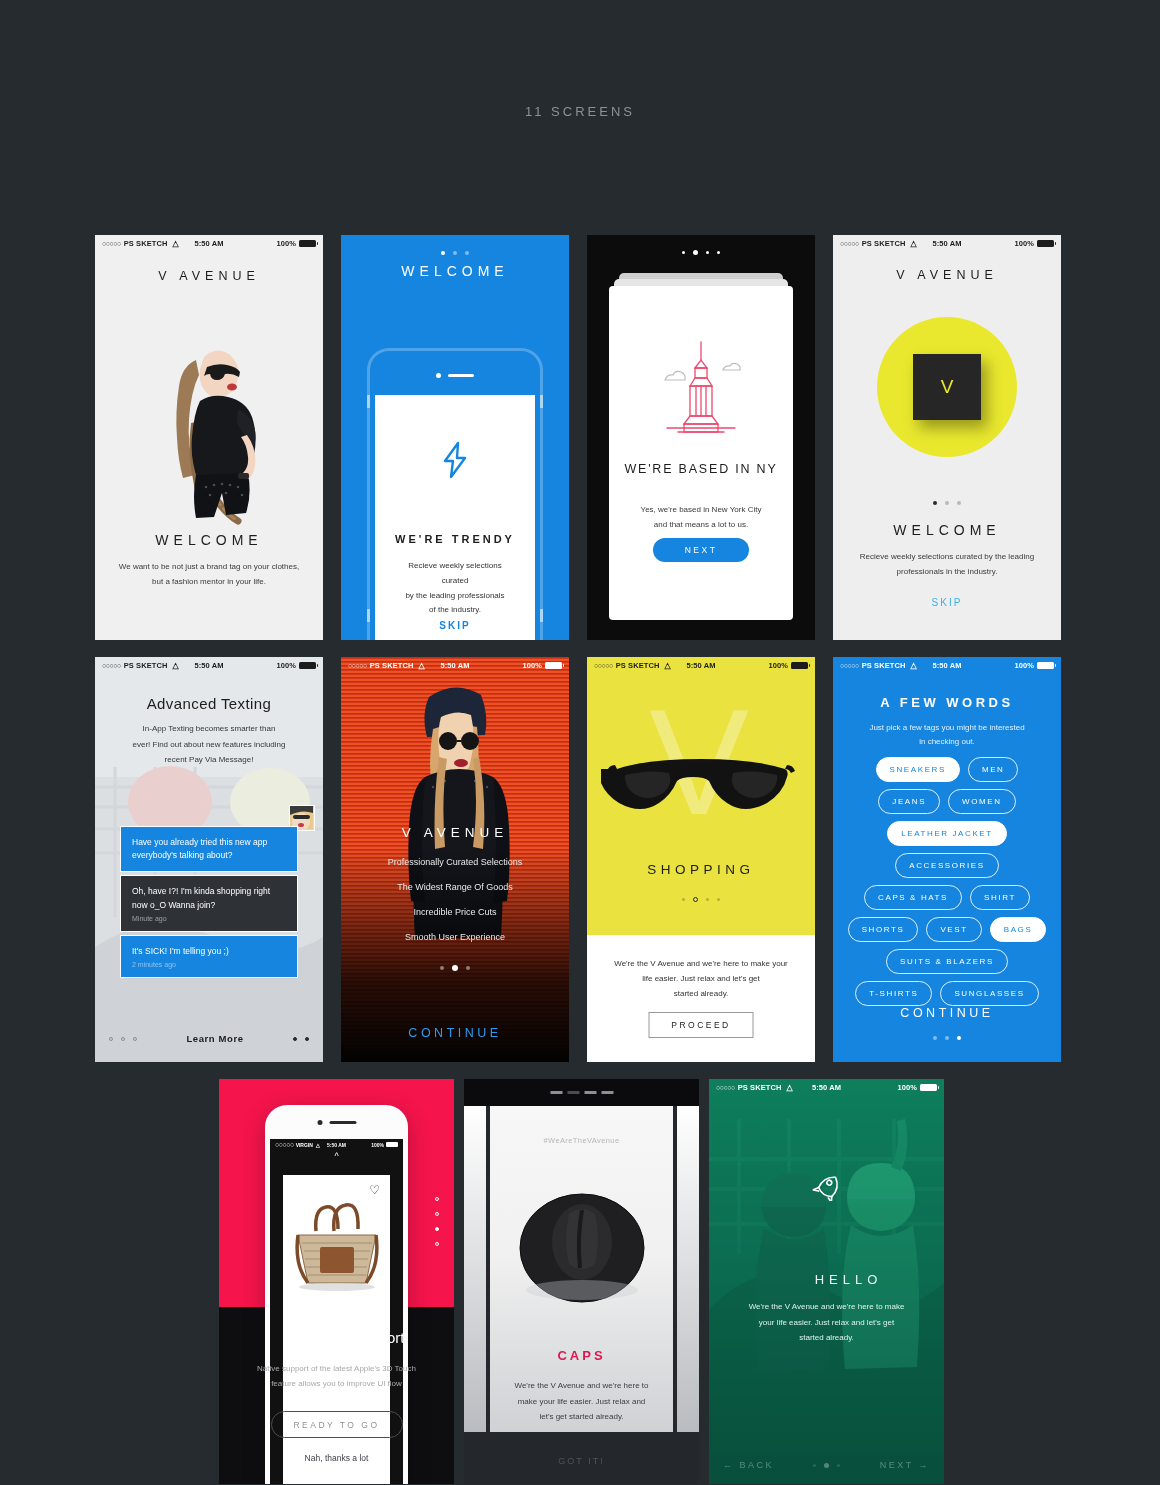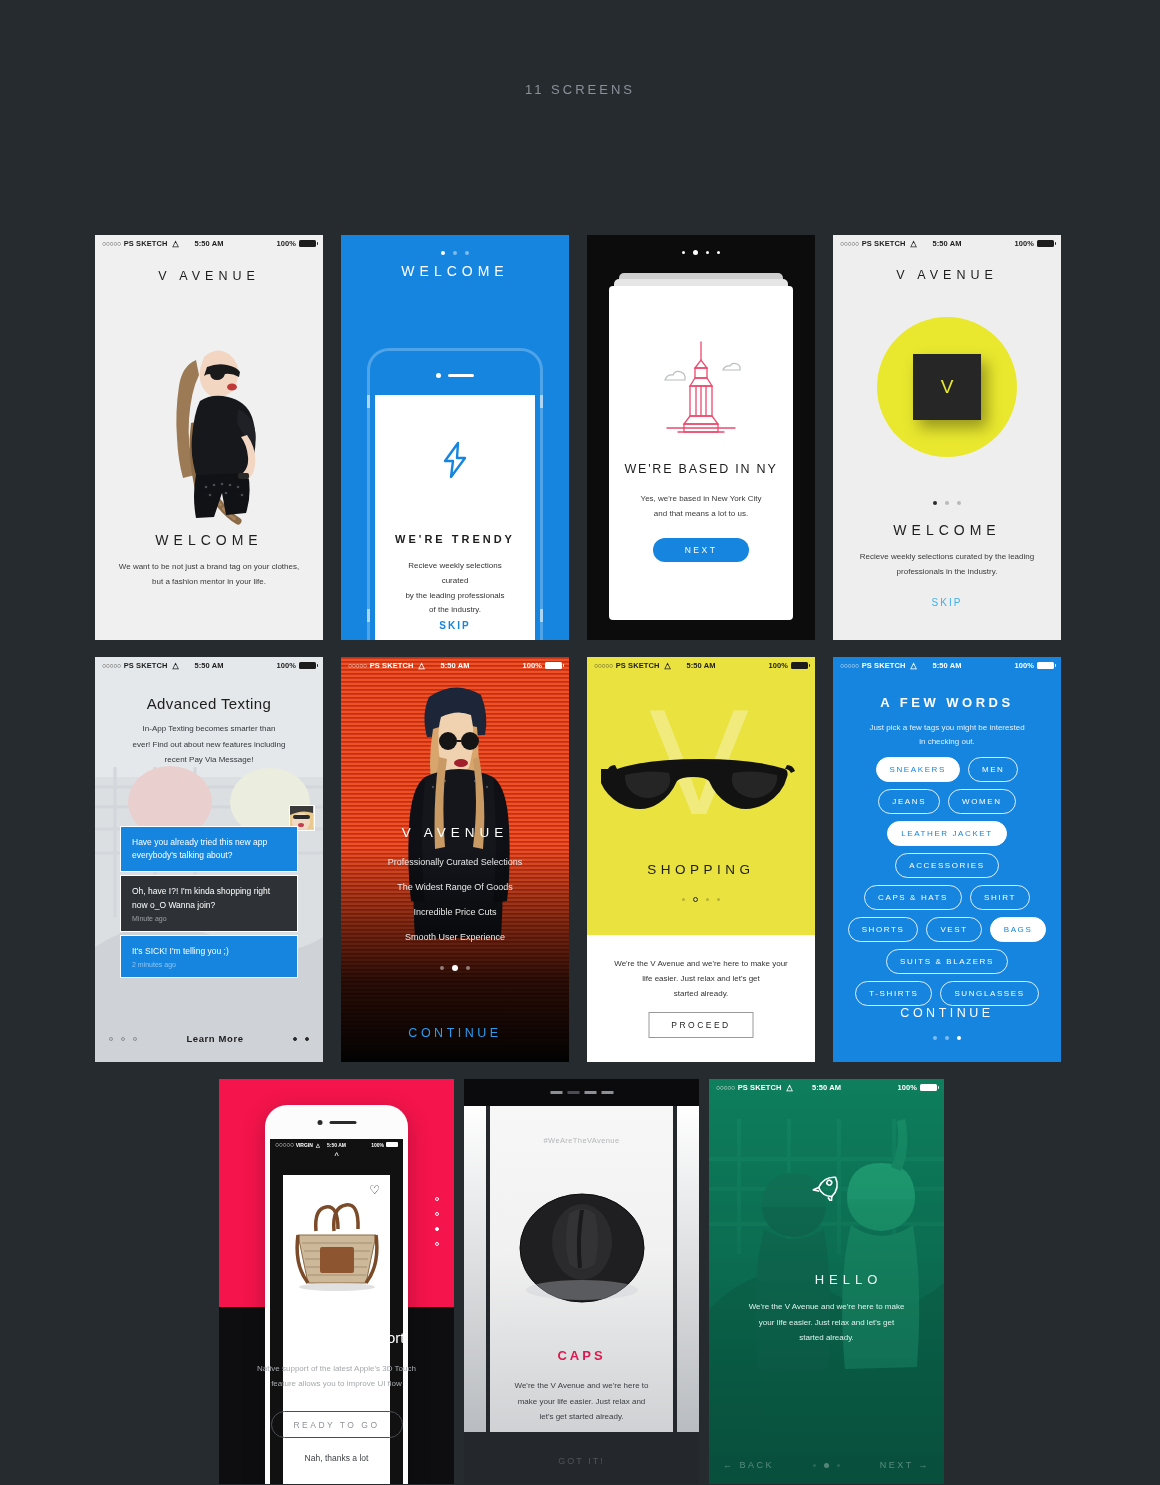--- a/index.html
+++ b/index.html
@@ -16,21 +16,21 @@
   .page-title {
     color: #ffffff;
     font-size: 43px;
     font-weight: bold;
     letter-spacing: 7px;
   }
   .page-subtitle {
     color: #8b9199;
     font-size: 13px;
     letter-spacing: 3px;
-    margin-top: 4px;
+    margin-top: 26px;
   }
 
   
   .grid {
     position: absolute;
     left: 95px; top: 235px;
     width: 973px;
   }
   .row { display: flex; gap: 18px; margin-bottom: 17px; }
   .row.row3 { justify-content: center; gap: 10px; }
@@ -150,21 +150,21 @@
   .s3 .dots { margin-top: 15px; }
   .s3 .cardstack { position: absolute; left: 22px; right: 22px; top: 38px; bottom: 20px; }
   .s3 .card-b1 { position: absolute; left: 10px; right: 10px; top: 0; height: 20px; background: #cfcfcf; border-radius: 5px 5px 0 0; }
   .s3 .card-b2 { position: absolute; left: 5px; right: 5px; top: 6px; height: 20px; background: #e6e6e6; border-radius: 5px 5px 0 0; }
   .s3 .card {
     position: absolute; left: 0; right: 0; top: 13px; bottom: 0;
     background: #fff; border-radius: 4px;
   }
   .s3 .illus { text-align: center; padding-top: 52px; }
   .s3 .h { text-align: center; margin-top: 20px; font-size: 12.5px; letter-spacing: 1.8px; color: #1d1d1d; }
-  .s3 .sub { margin-top: 16px; padding: 0 24px; color: #3a3a3a; }
+  .s3 .sub { margin-top: 27px; padding: 0 24px; color: #3a3a3a; }
   .s3 .next {
     position: absolute; left: 50%; transform: translateX(-50%); bottom: 58px;
     background: #1585e0; color: #fff; border: none; border-radius: 18px;
     width: 96px; height: 24px; font-size: 8.5px; letter-spacing: 2.5px;
     font-family: "Liberation Sans", sans-serif; cursor: pointer;
   }
 
   
   .s4 { background: #eeeeee; }
   .s4 .brand { text-align: center; margin-top: 17px; font-size: 12.5px; letter-spacing: 5px; color: #1d1d1d; }

